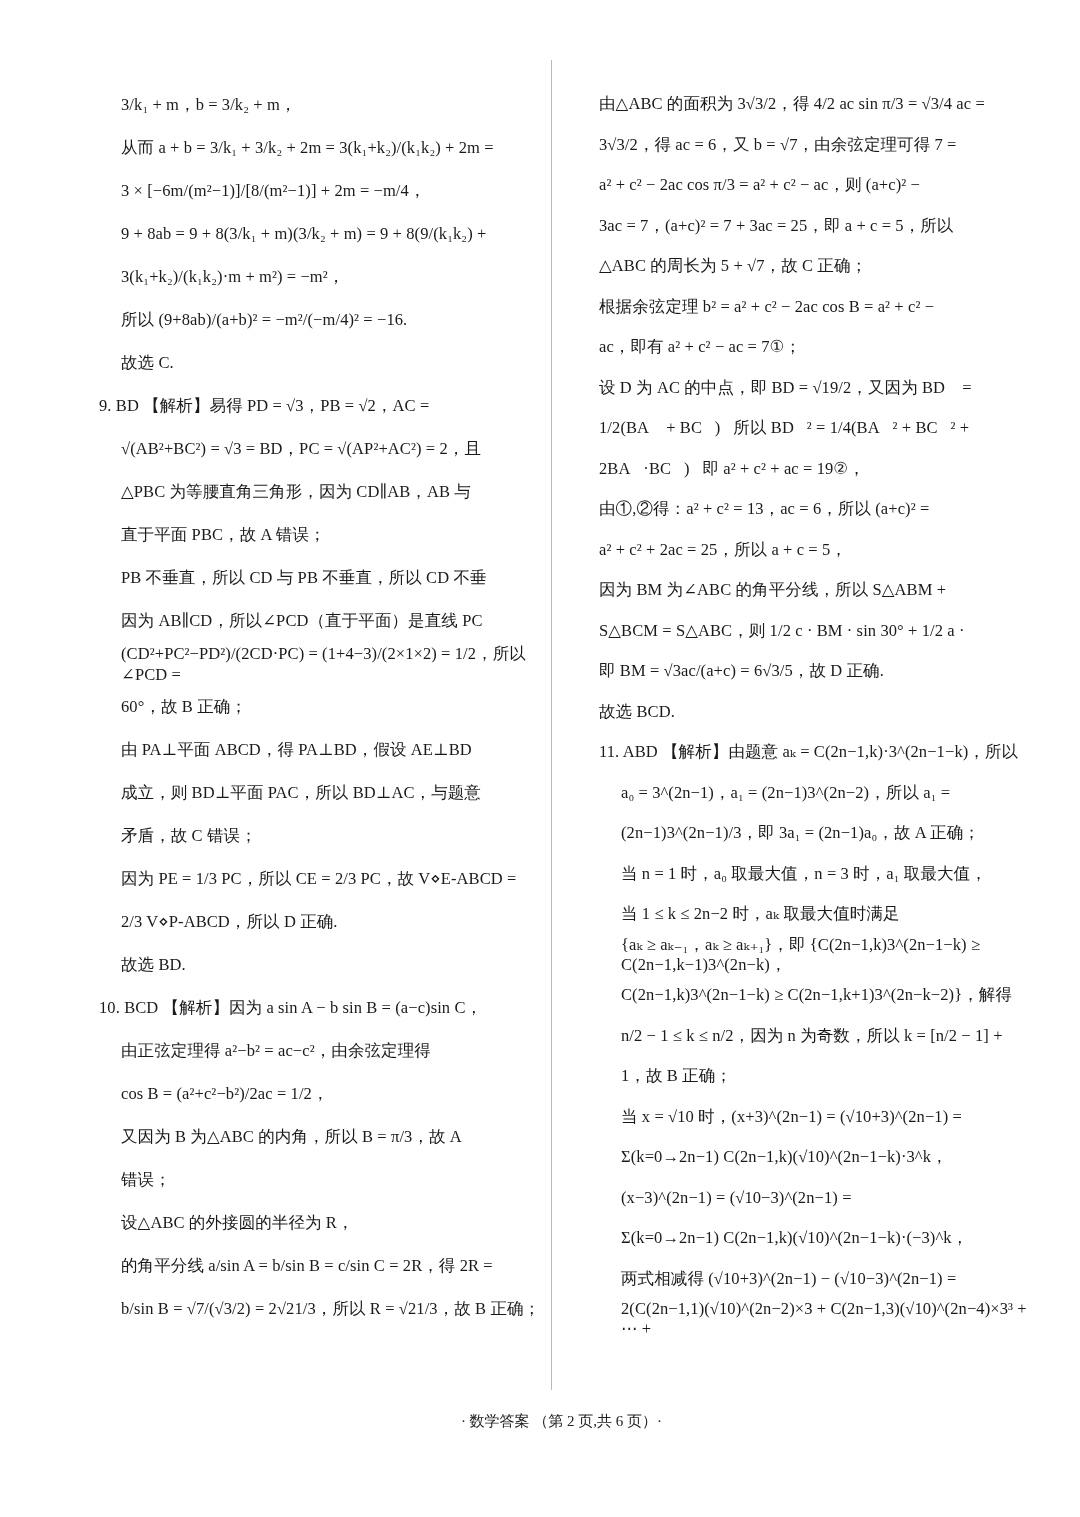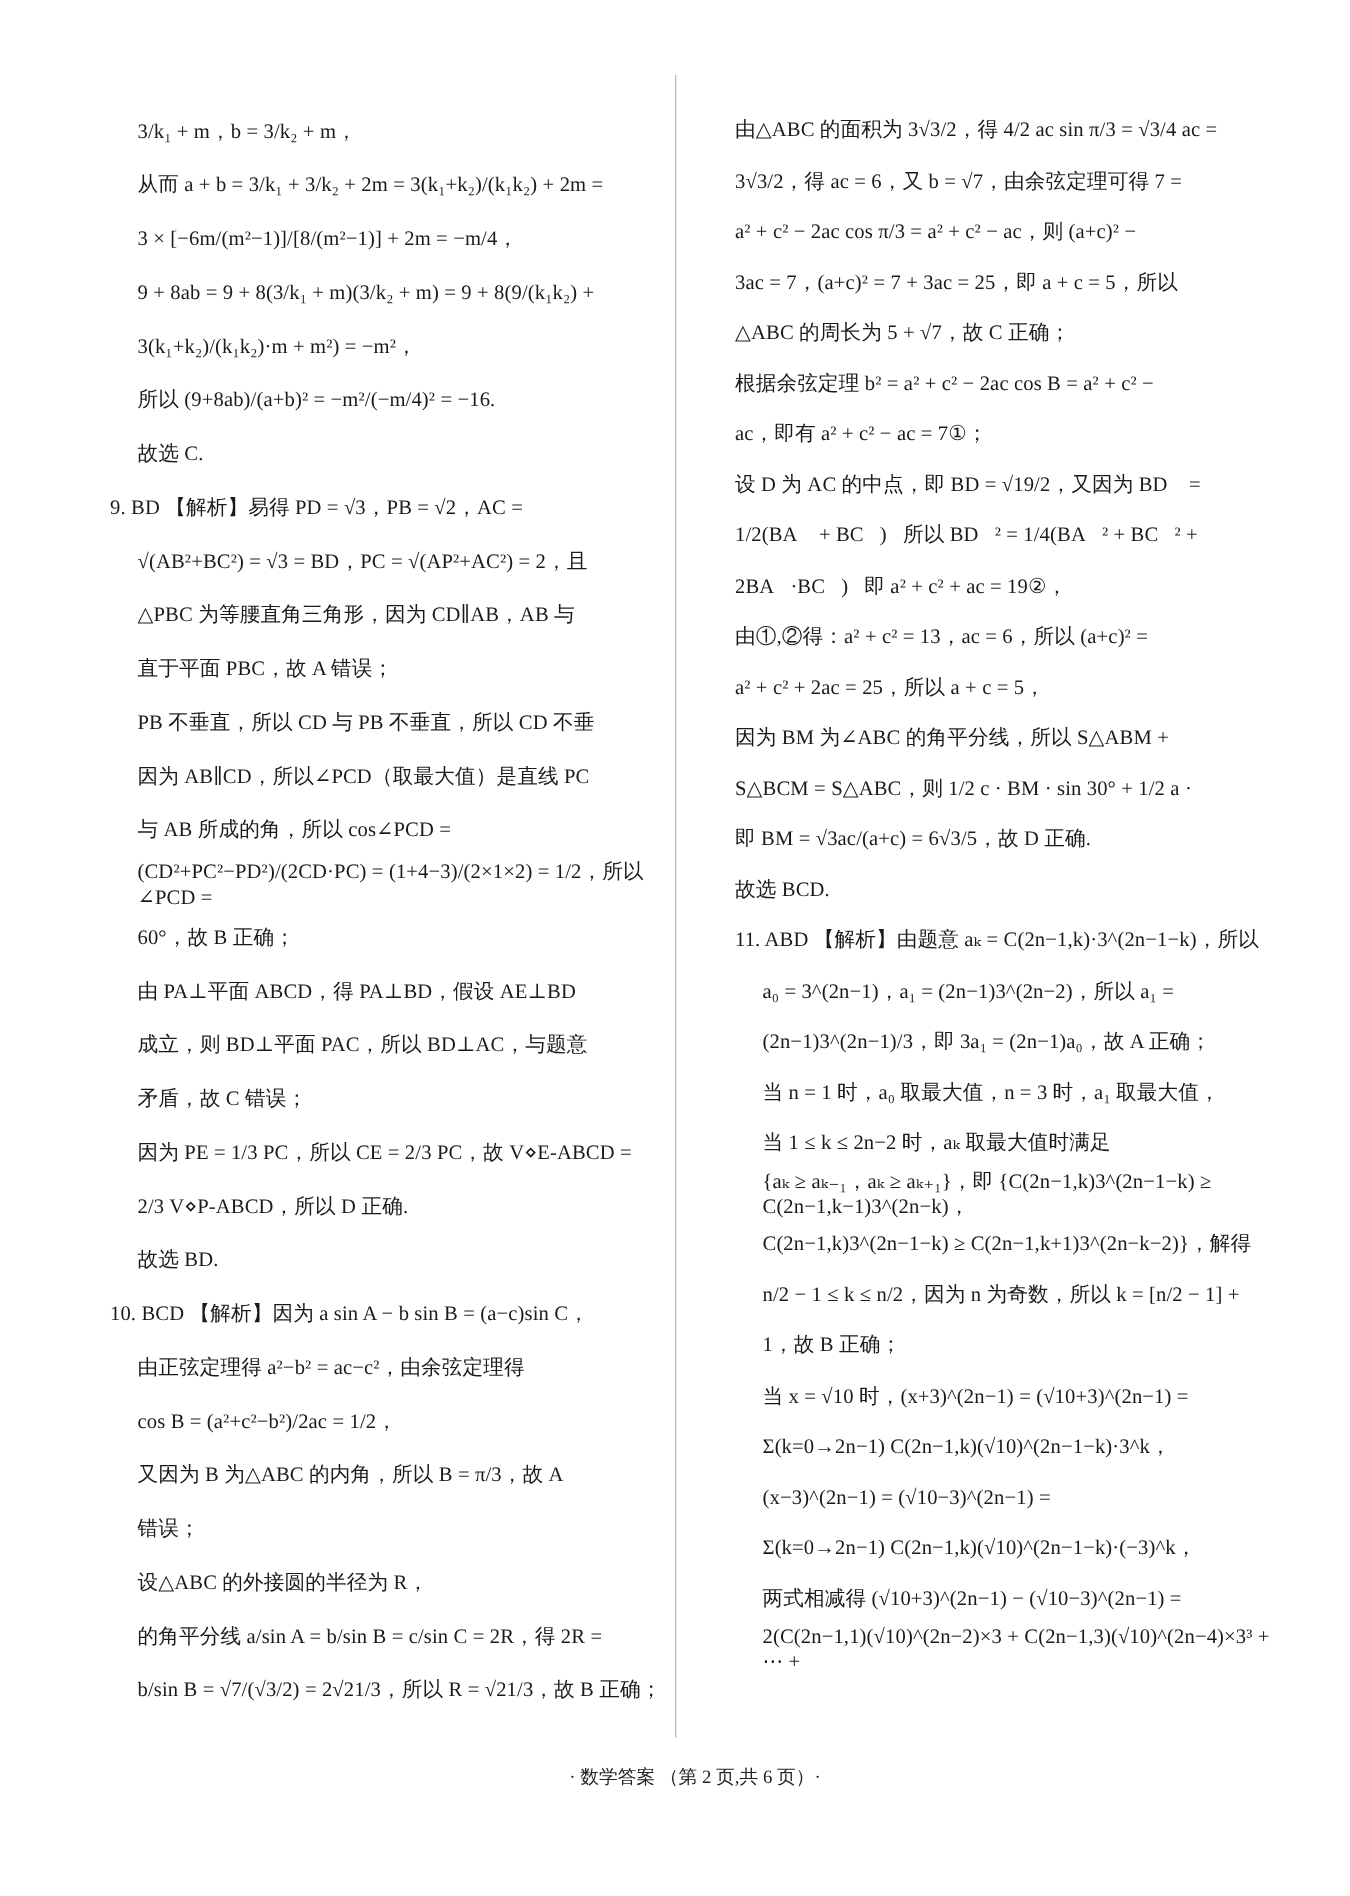--- a/index.html
+++ b/index.html
@@ -4,21 +4,21 @@
 <style>
   html,body{margin:0;padding:0;}
   body{
     width:1080px;height:1517px;
     background:#ffffff;
     font-family:"Liberation Serif","DejaVu Serif",serif;
     color:#1a1a1a;
     position:relative;
     overflow:hidden;
   }
-  .page{position:absolute;inset:0;}
+  .page{position:absolute;inset:0;margin-left:11px;}
   .col{position:absolute;top:84px;}
   .col-left{left:88px;width:448px;}
   .col-right{left:588px;width:432px;}
   .divider{
     position:absolute;left:540px;top:60px;height:1330px;width:1px;
     background:#b9b9b9;
   }
   .line{
     font-size:16.5px;
     line-height:1.22;
@@ -50,22 +50,21 @@
       <div class="line indent">3 × [−6m/(m²−1)]/[8/(m²−1)] + 2m = −m/4，</div>
       <div class="line indent">9 + 8ab = 9 + 8(3/k₁ + m)(3/k₂ + m) = 9 + 8(9/(k₁k₂) +</div>
       <div class="line indent">3(k₁+k₂)/(k₁k₂)·m + m²) = −m²，</div>
       <div class="line indent">所以 (9+8ab)/(a+b)² = −m²/(−m/4)² = −16.</div>
       <div class="line indent">故选 C.</div>
       <div class="line">9. BD 【解析】易得 PD = √3，PB = √2，AC =</div>
       <div class="line indent">√(AB²+BC²) = √3 = BD，PC = √(AP²+AC²) = 2，且</div>
       <div class="line indent">△PBC 为等腰直角三角形，因为 CD∥AB，AB 与</div>
       <div class="line indent">直于平面 PBC，故 A 错误；</div>
       <div class="line indent">PB 不垂直，所以 CD 与 PB 不垂直，所以 CD 不垂</div>
-      <div class="line indent">因为 AB∥CD，所以∠PCD（取最大值）是直线 PC</div>
-      <div class="line indent">与 AB 所成的角，所以 cos∠PCD =</div>
+      <div class="line indent">因为 AB∥CD，所以∠PCD（直于平面）是直线 PC</div>
       <div class="line indent">(CD²+PC²−PD²)/(2CD·PC) = (1+4−3)/(2×1×2) = 1/2，所以∠PCD =</div>
       <div class="line indent">60°，故 B 正确；</div>
       <div class="line indent">由 PA⊥平面 ABCD，得 PA⊥BD，假设 AE⊥BD</div>
       <div class="line indent">成立，则 BD⊥平面 PAC，所以 BD⊥AC，与题意</div>
       <div class="line indent">矛盾，故 C 错误；</div>
       <div class="line indent">因为 PE = 1/3 PC，所以 CE = 2/3 PC，故 V⋄E-ABCD =</div>
       <div class="line indent">2/3 V⋄P-ABCD，所以 D 正确.</div>
       <div class="line indent">故选 BD.</div>
       <div class="line">10. BCD 【解析】因为 a sin A − b sin B = (a−c)sin C，</div>
       <div class="line indent">由正弦定理得 a²−b² = ac−c²，由余弦定理得</div>

